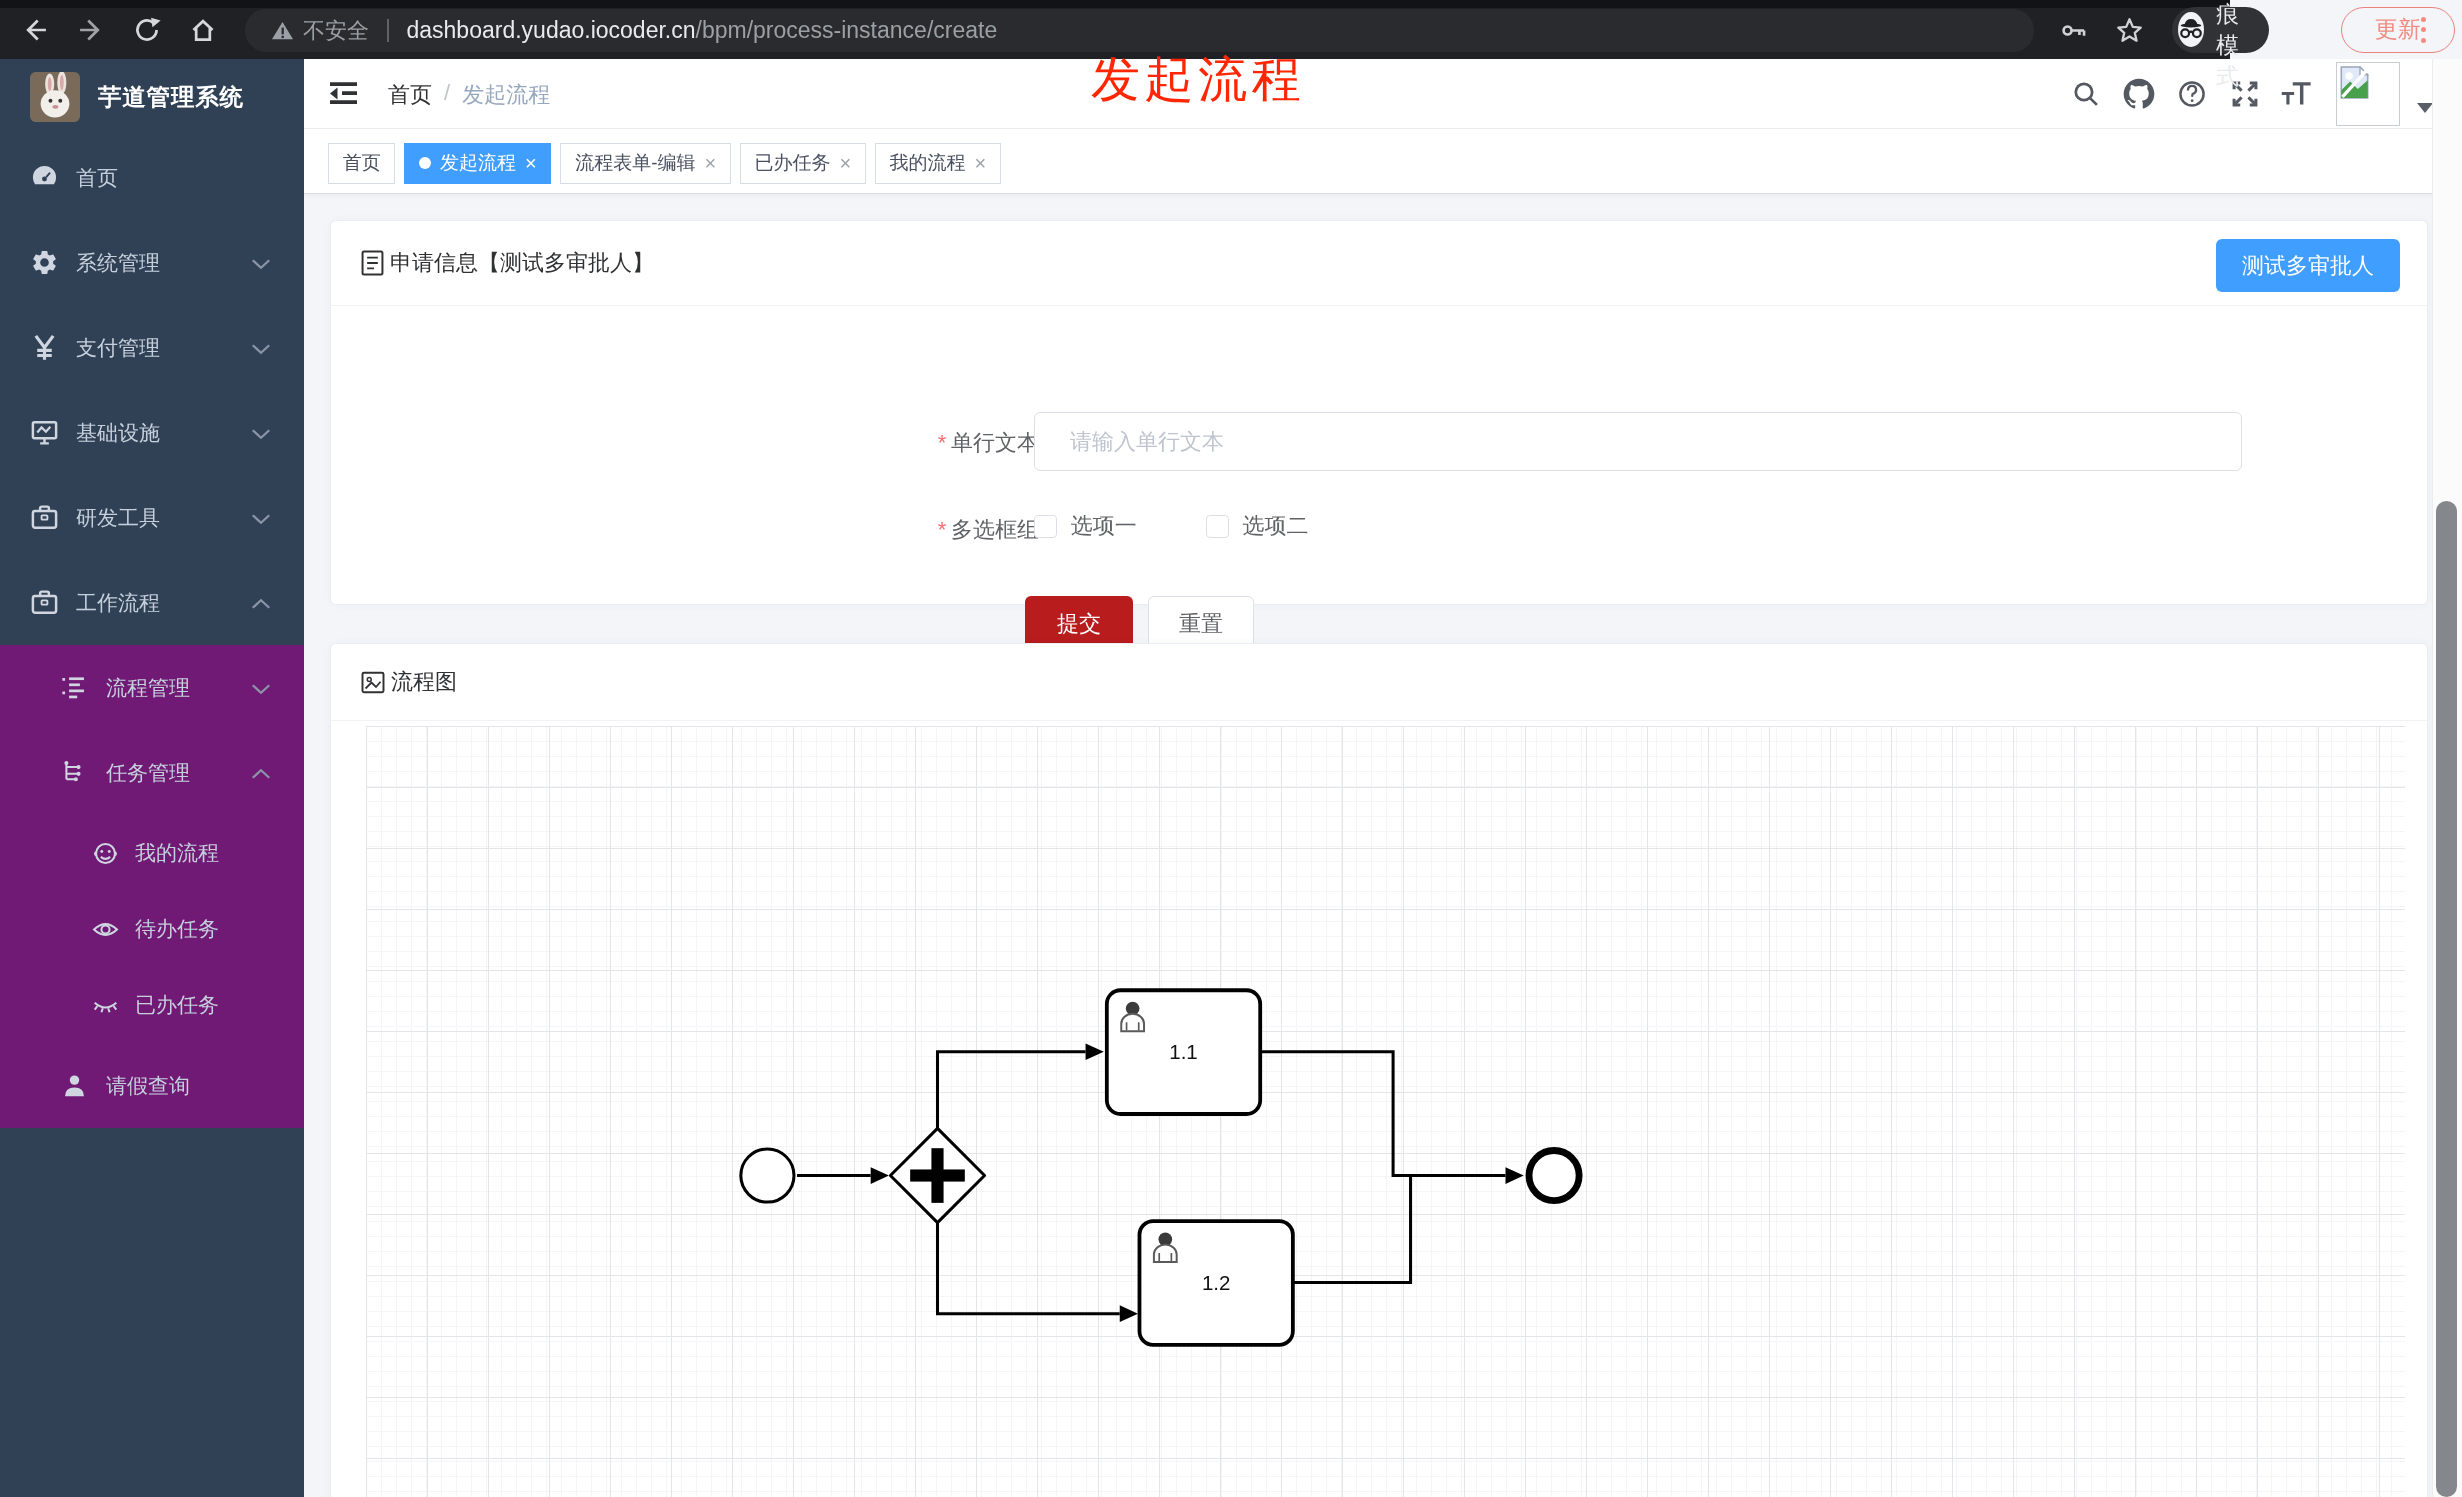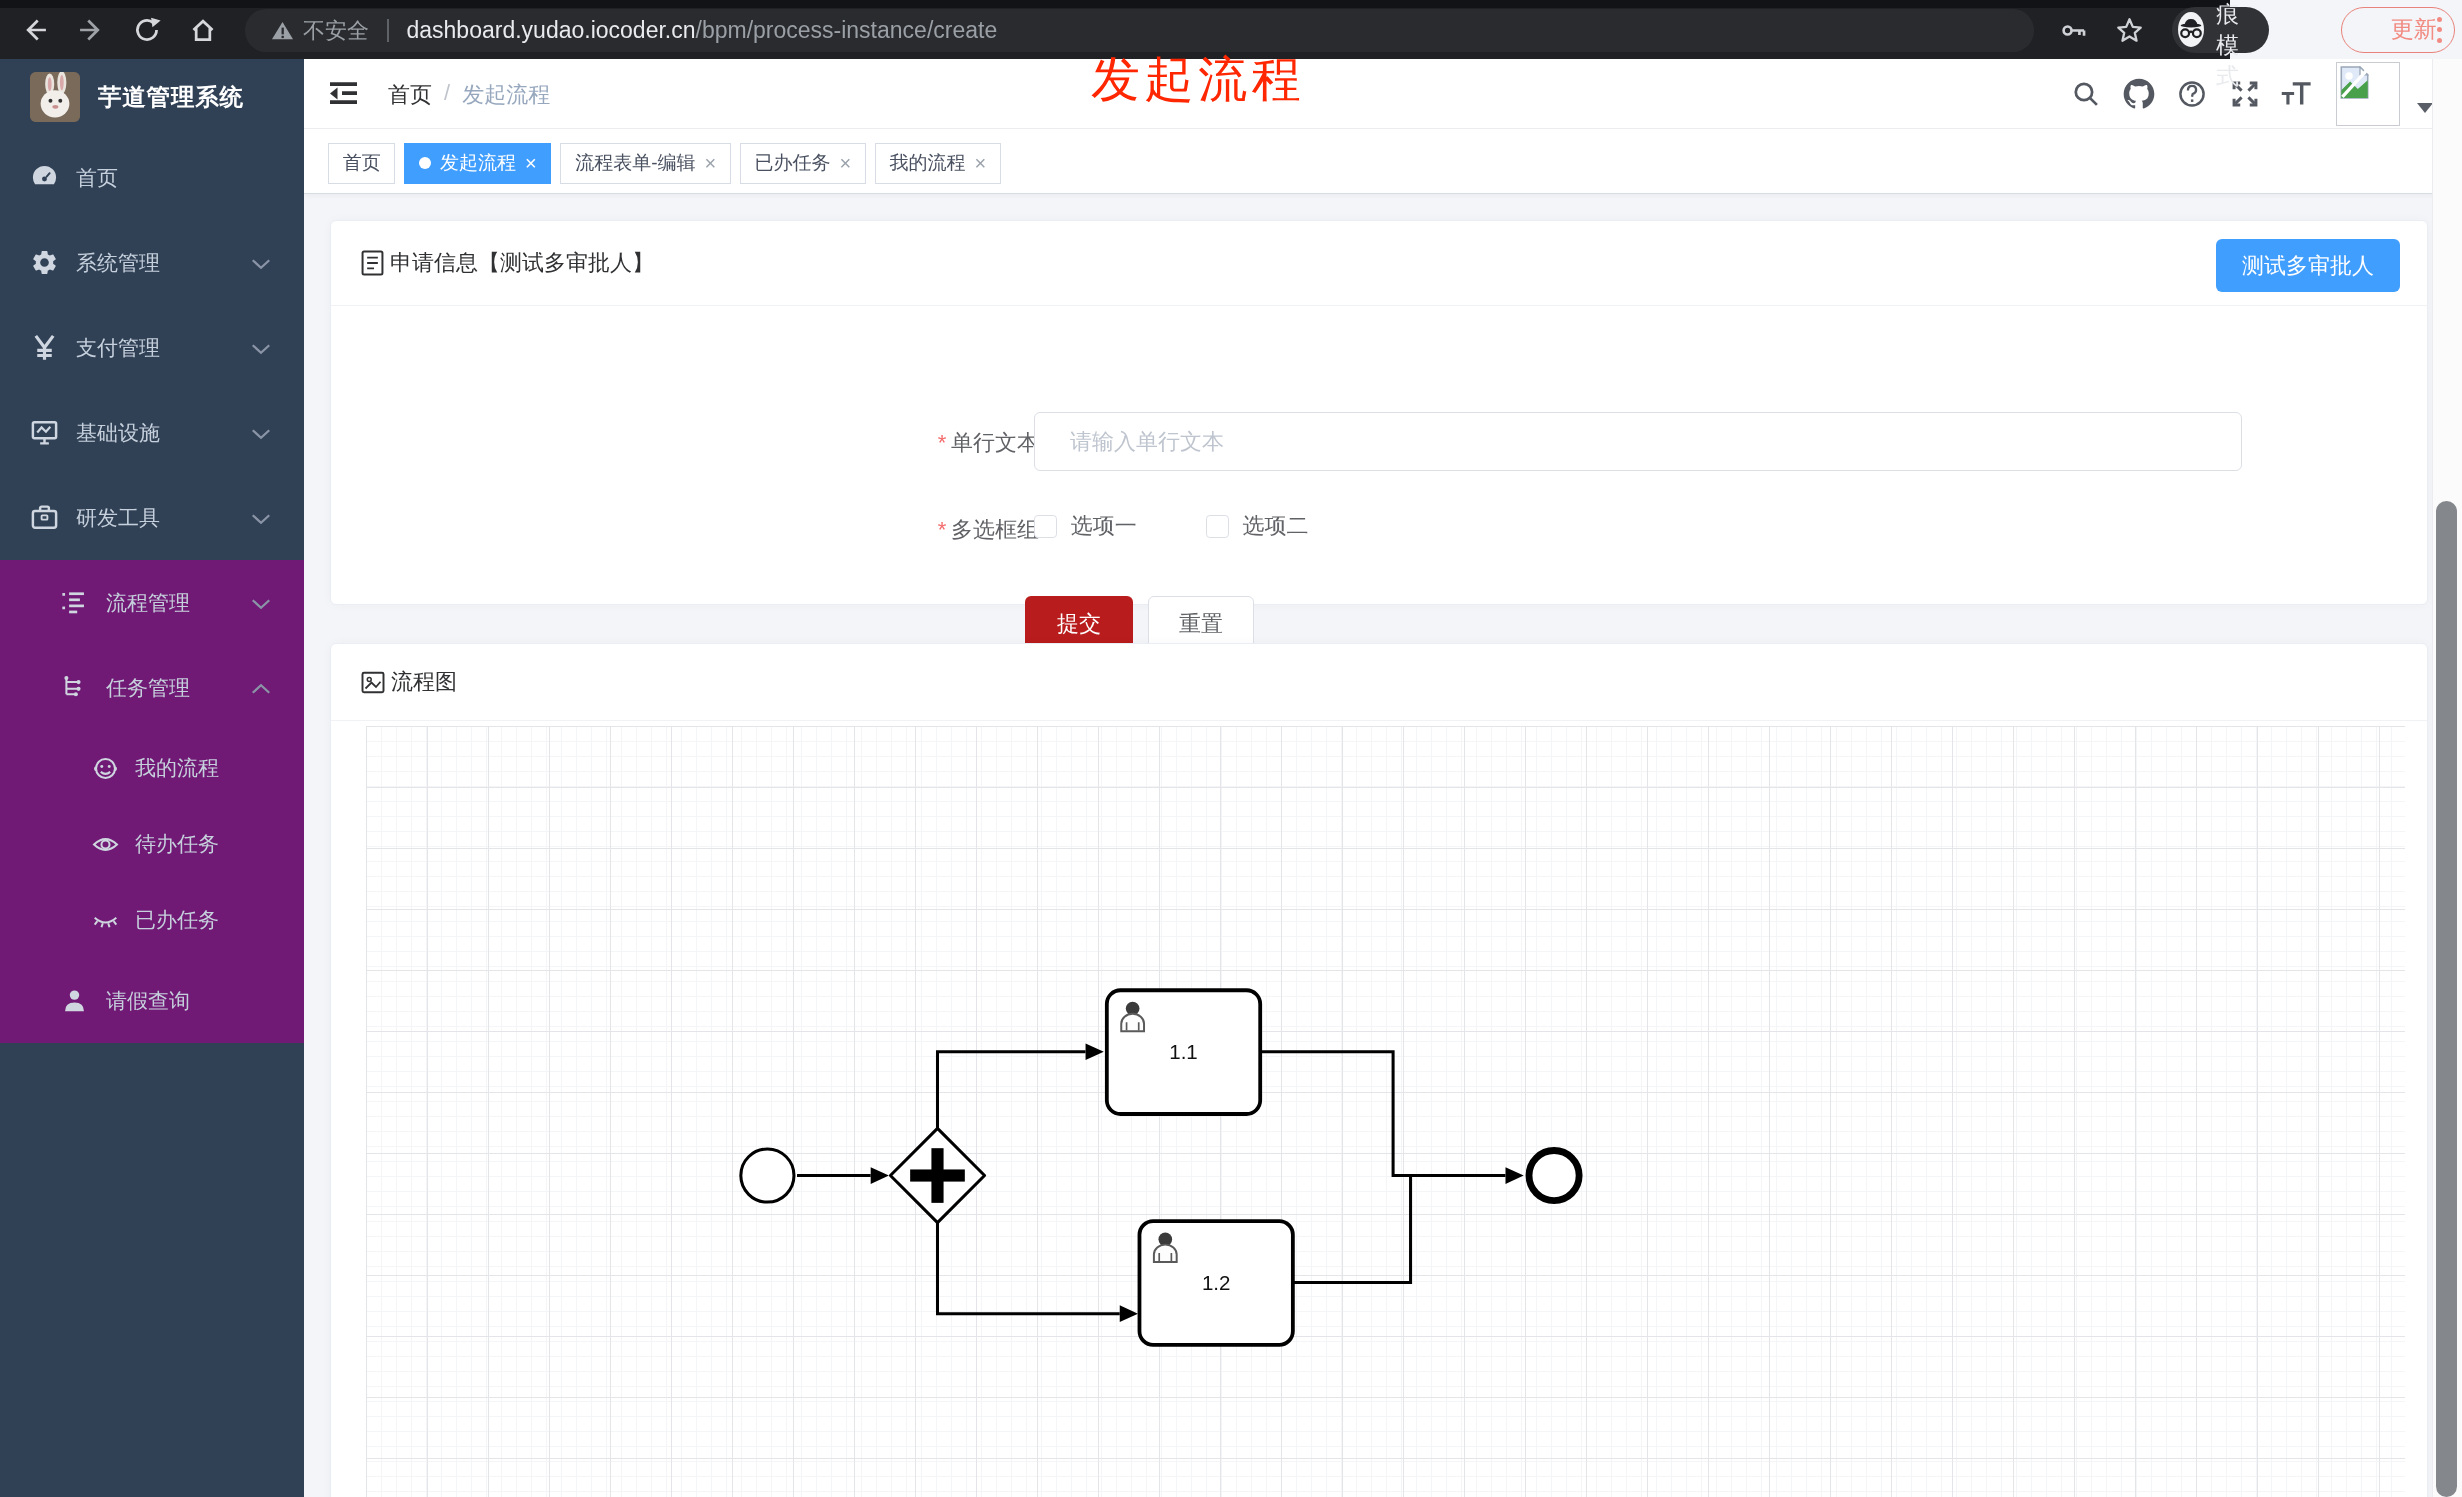--- a/index.html
+++ b/index.html
@@ -12,21 +12,21 @@
   .nav-btn { position:absolute; top:12px; width:36px; height:36px; display:flex; align-items:center; justify-content:center; border-radius:50%; }
   .nav-btn svg { display:block; }
   #url-pill { position:absolute; left:245px; top:9px; width:1789px; height:43px; border-radius:21px; background:#2a2b2e; display:flex; align-items:center; padding-left:26px; }
   #url-pill .sec { color:#9aa0a6; font-size:22px; margin-left:9px; }
   #url-pill .divider { width:1.5px; height:23px; background:#5f6368; margin:0 18px; }
   #url-pill .domain { color:#e8eaed; font-size:23px; }
   #url-pill .path { color:#9aa0a6; font-size:23px; }
   #incog-badge { position:absolute; left:2172px; top:6.8px; height:46px; border-radius:23px; background:#313236; display:flex; align-items:center; padding:0 21px 0 6px; gap:12px; }
   #incog-badge .circ { width:35px; height:35px; border-radius:50%; background:#f1f3f4; display:flex; align-items:center; justify-content:center; }
   #incog-badge .txt { color:#e8eaed; font-size:23px; }
-  #update-pill { position:absolute; left:2341px; top:6.8px; width:114px; height:46px; border:1.5px solid #e9827a; border-radius:23px; display:flex; align-items:center; justify-content:flex-end; padding:0 12px 0 16.7px; }
+  #update-pill { position:absolute; left:2341px; top:6.8px; width:114px; height:46px; border:1.5px solid #e9827a; border-radius:23px; display:flex; align-items:center; justify-content:center; padding:0 12px 0 16.7px; }
   #update-pill .txt { color:#f28b82; font-size:23px; }
   .kebab { display:flex; flex-direction:column; gap:5.3px; }
   .kebab i { width:5.3px; height:5.3px; border-radius:50%; background:#f28b82; }
 
   
   #sidebar { position:absolute; left:0; top:59px; width:304px; height:1439px; background:#304156; z-index:10; }
   #logo-row { height:76px; display:flex; align-items:center; padding-left:30px; gap:18px; }
   #logo-img { width:50px; height:50px; border-radius:6px; overflow:hidden; background:#6b5847; flex:none; }
   #logo-title { color:#fff; font-size:23.5px; font-weight:bold; letter-spacing:0.8px; }
   .menu-item { height:85px; display:flex; align-items:center; color:#c6d0dc; font-size:21px; cursor:pointer; position:relative; }
@@ -250,20 +250,33 @@
           <path d="M14 11 V7 a2 2 0 0 1 2-2 h8 a2 2 0 0 1 2 2 v4" stroke="#cfd6e0" stroke-width="3.4" fill="none"></path>
           <rect x="16" y="17" width="8" height="6" rx="1" stroke="#cfd6e0" stroke-width="2.6" fill="none"></rect>
         </svg>
     </span>
     <span class="mi-label">研发工具</span>
     <span class="mi-chevron"><svg width="20" height="12" viewBox="0 0 26 16">
           <polyline points="2,3 13,13 24,3" stroke="#8a94a6" stroke-width="3" fill="none"></polyline>
         </svg></span>
   </div>
 
+  <div class="menu-item">
+    <span class="mi-icon">
+      <svg width="29" height="29" viewBox="0 0 40 40">
+          <rect x="4" y="11" width="32" height="23" rx="3" stroke="#cfd6e0" stroke-width="3.4" fill="none"></rect>
+          <path d="M14 11 V7 a2 2 0 0 1 2-2 h8 a2 2 0 0 1 2 2 v4" stroke="#cfd6e0" stroke-width="3.4" fill="none"></path>
+          <rect x="16" y="17" width="8" height="6" rx="1" stroke="#cfd6e0" stroke-width="2.6" fill="none"></rect>
+        </svg>
+    </span>
+    <span class="mi-label">工作流程</span>
+    <span class="mi-chevron"><svg width="20" height="12" viewBox="0 0 26 16">
+          <polyline points="2,13 13,3 24,13" stroke="#8a94a6" stroke-width="3" fill="none"></polyline>
+        </svg></span>
+  </div>
 
   <div id="submenu">
     <div class="menu-item lvl2">
       <span class="mi-icon">
         <svg width="27" height="27" viewBox="0 0 40 40">
             <rect x="2" y="6" width="4" height="4" fill="#cfd6e0"></rect>
             <rect x="2" y="26" width="4" height="4" fill="#cfd6e0"></rect>
             <rect x="12" y="5" width="22" height="4" fill="#cfd6e0"></rect>
             <rect x="12" y="14" width="16" height="4" fill="#cfd6e0"></rect>
             <rect x="12" y="23" width="22" height="4" fill="#cfd6e0"></rect>

